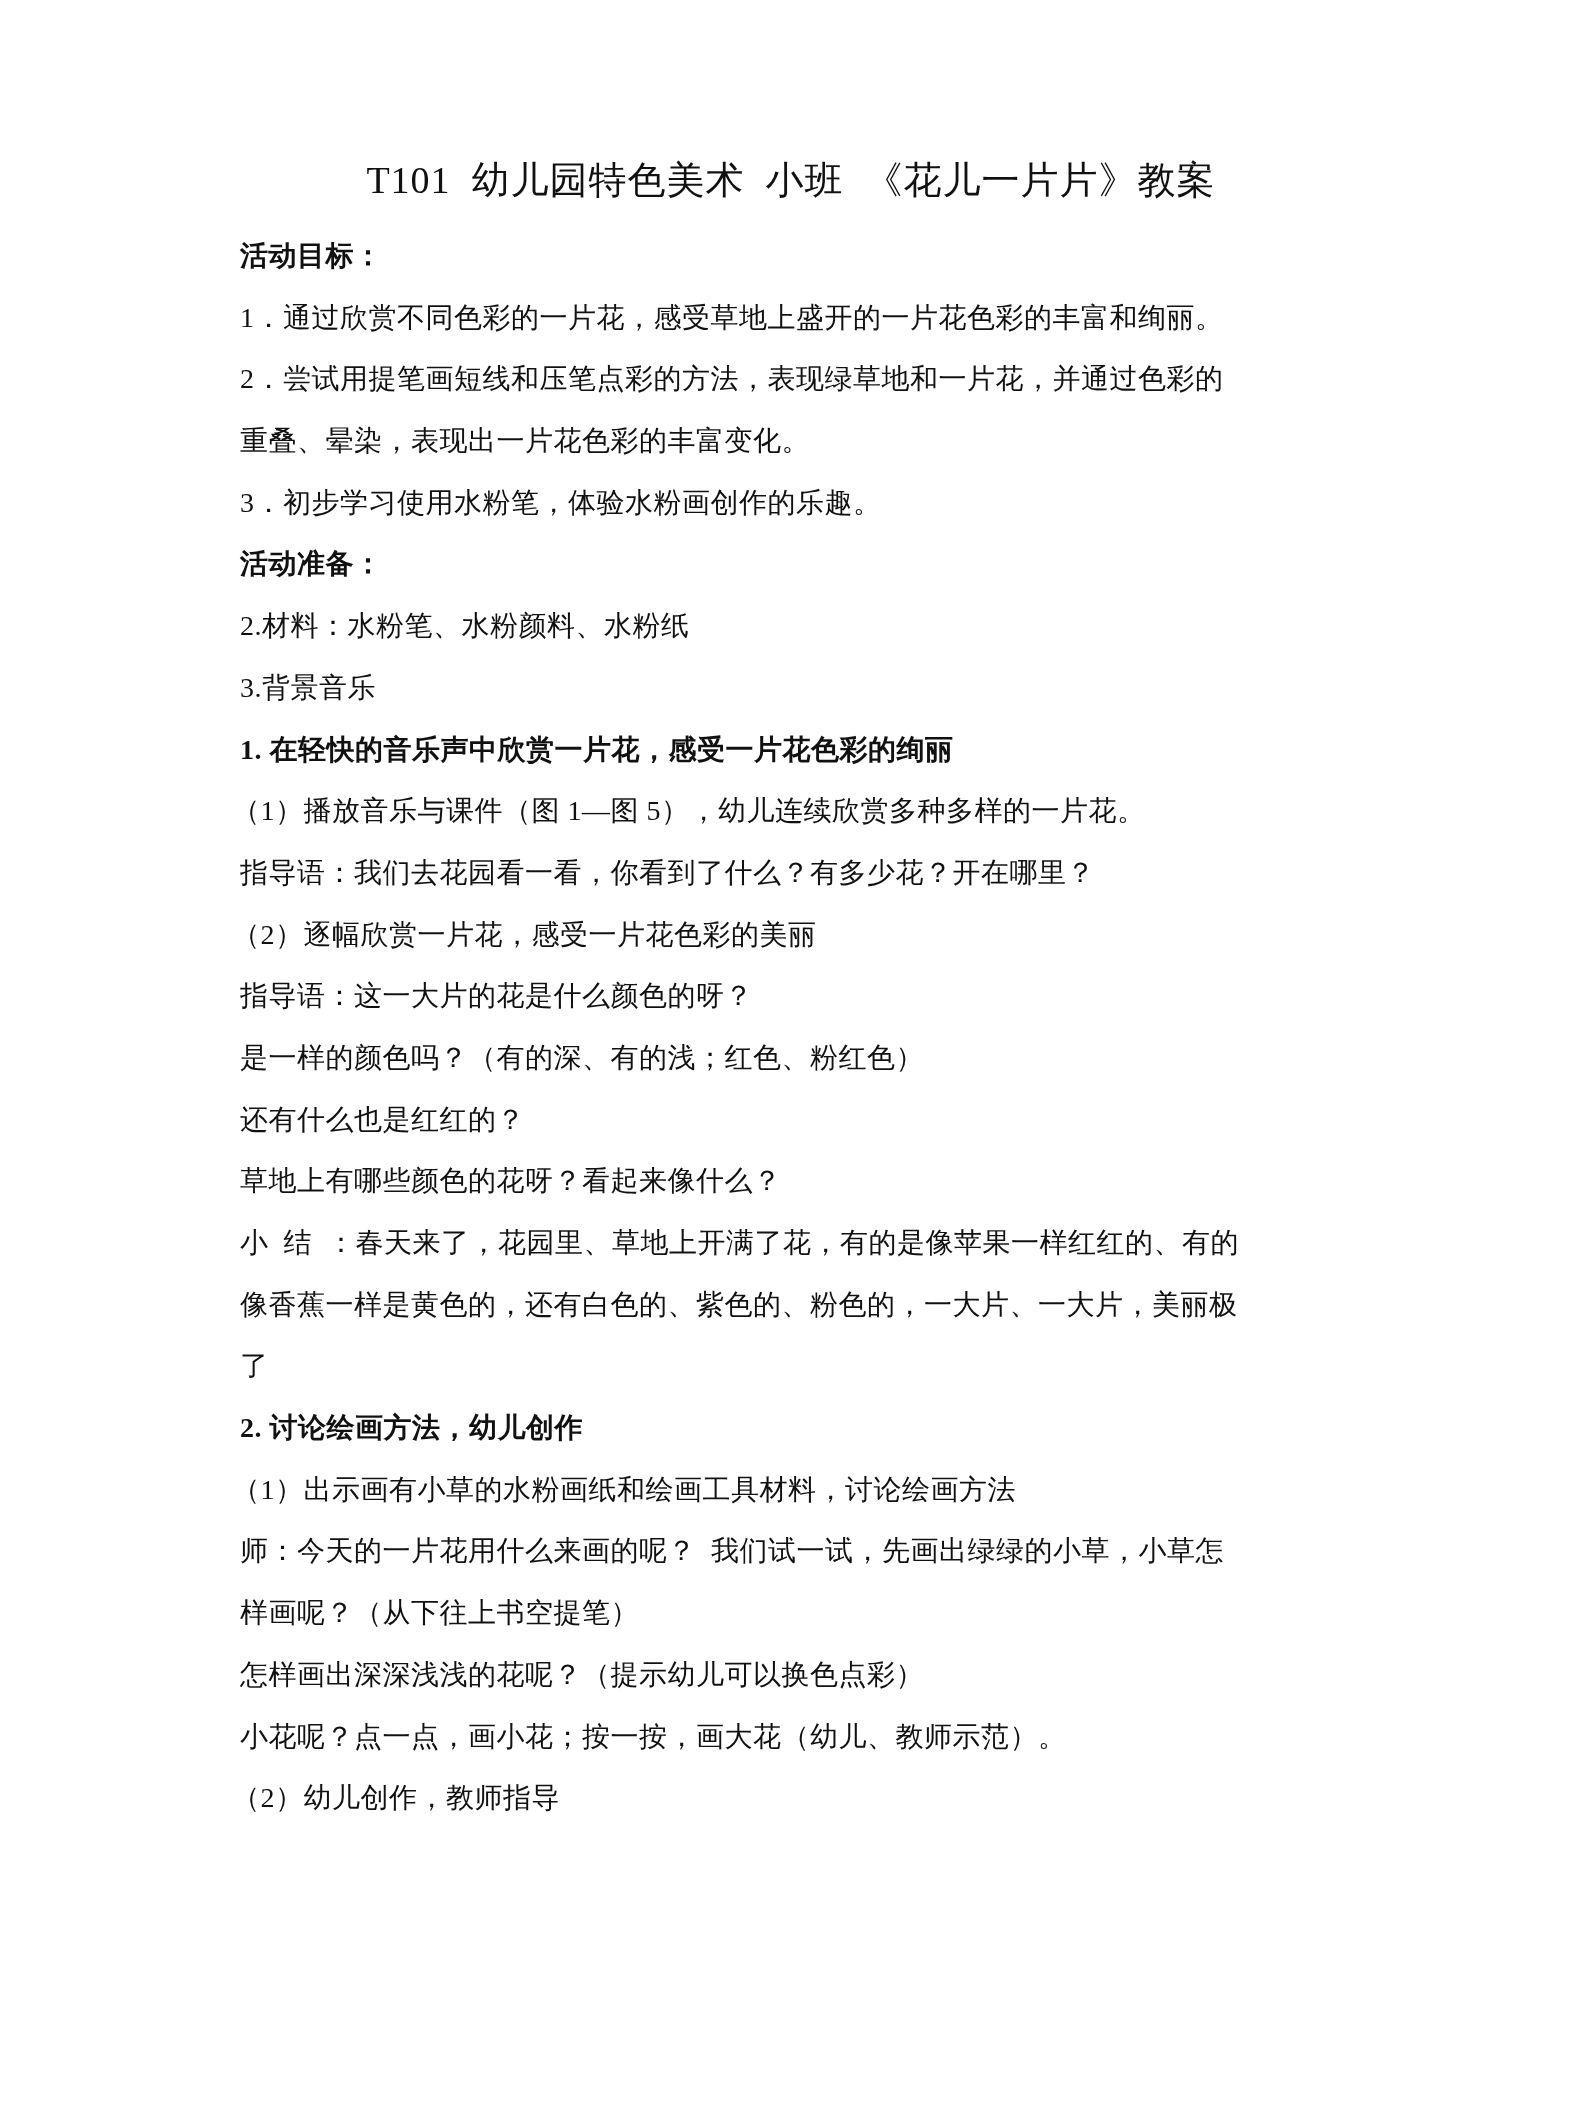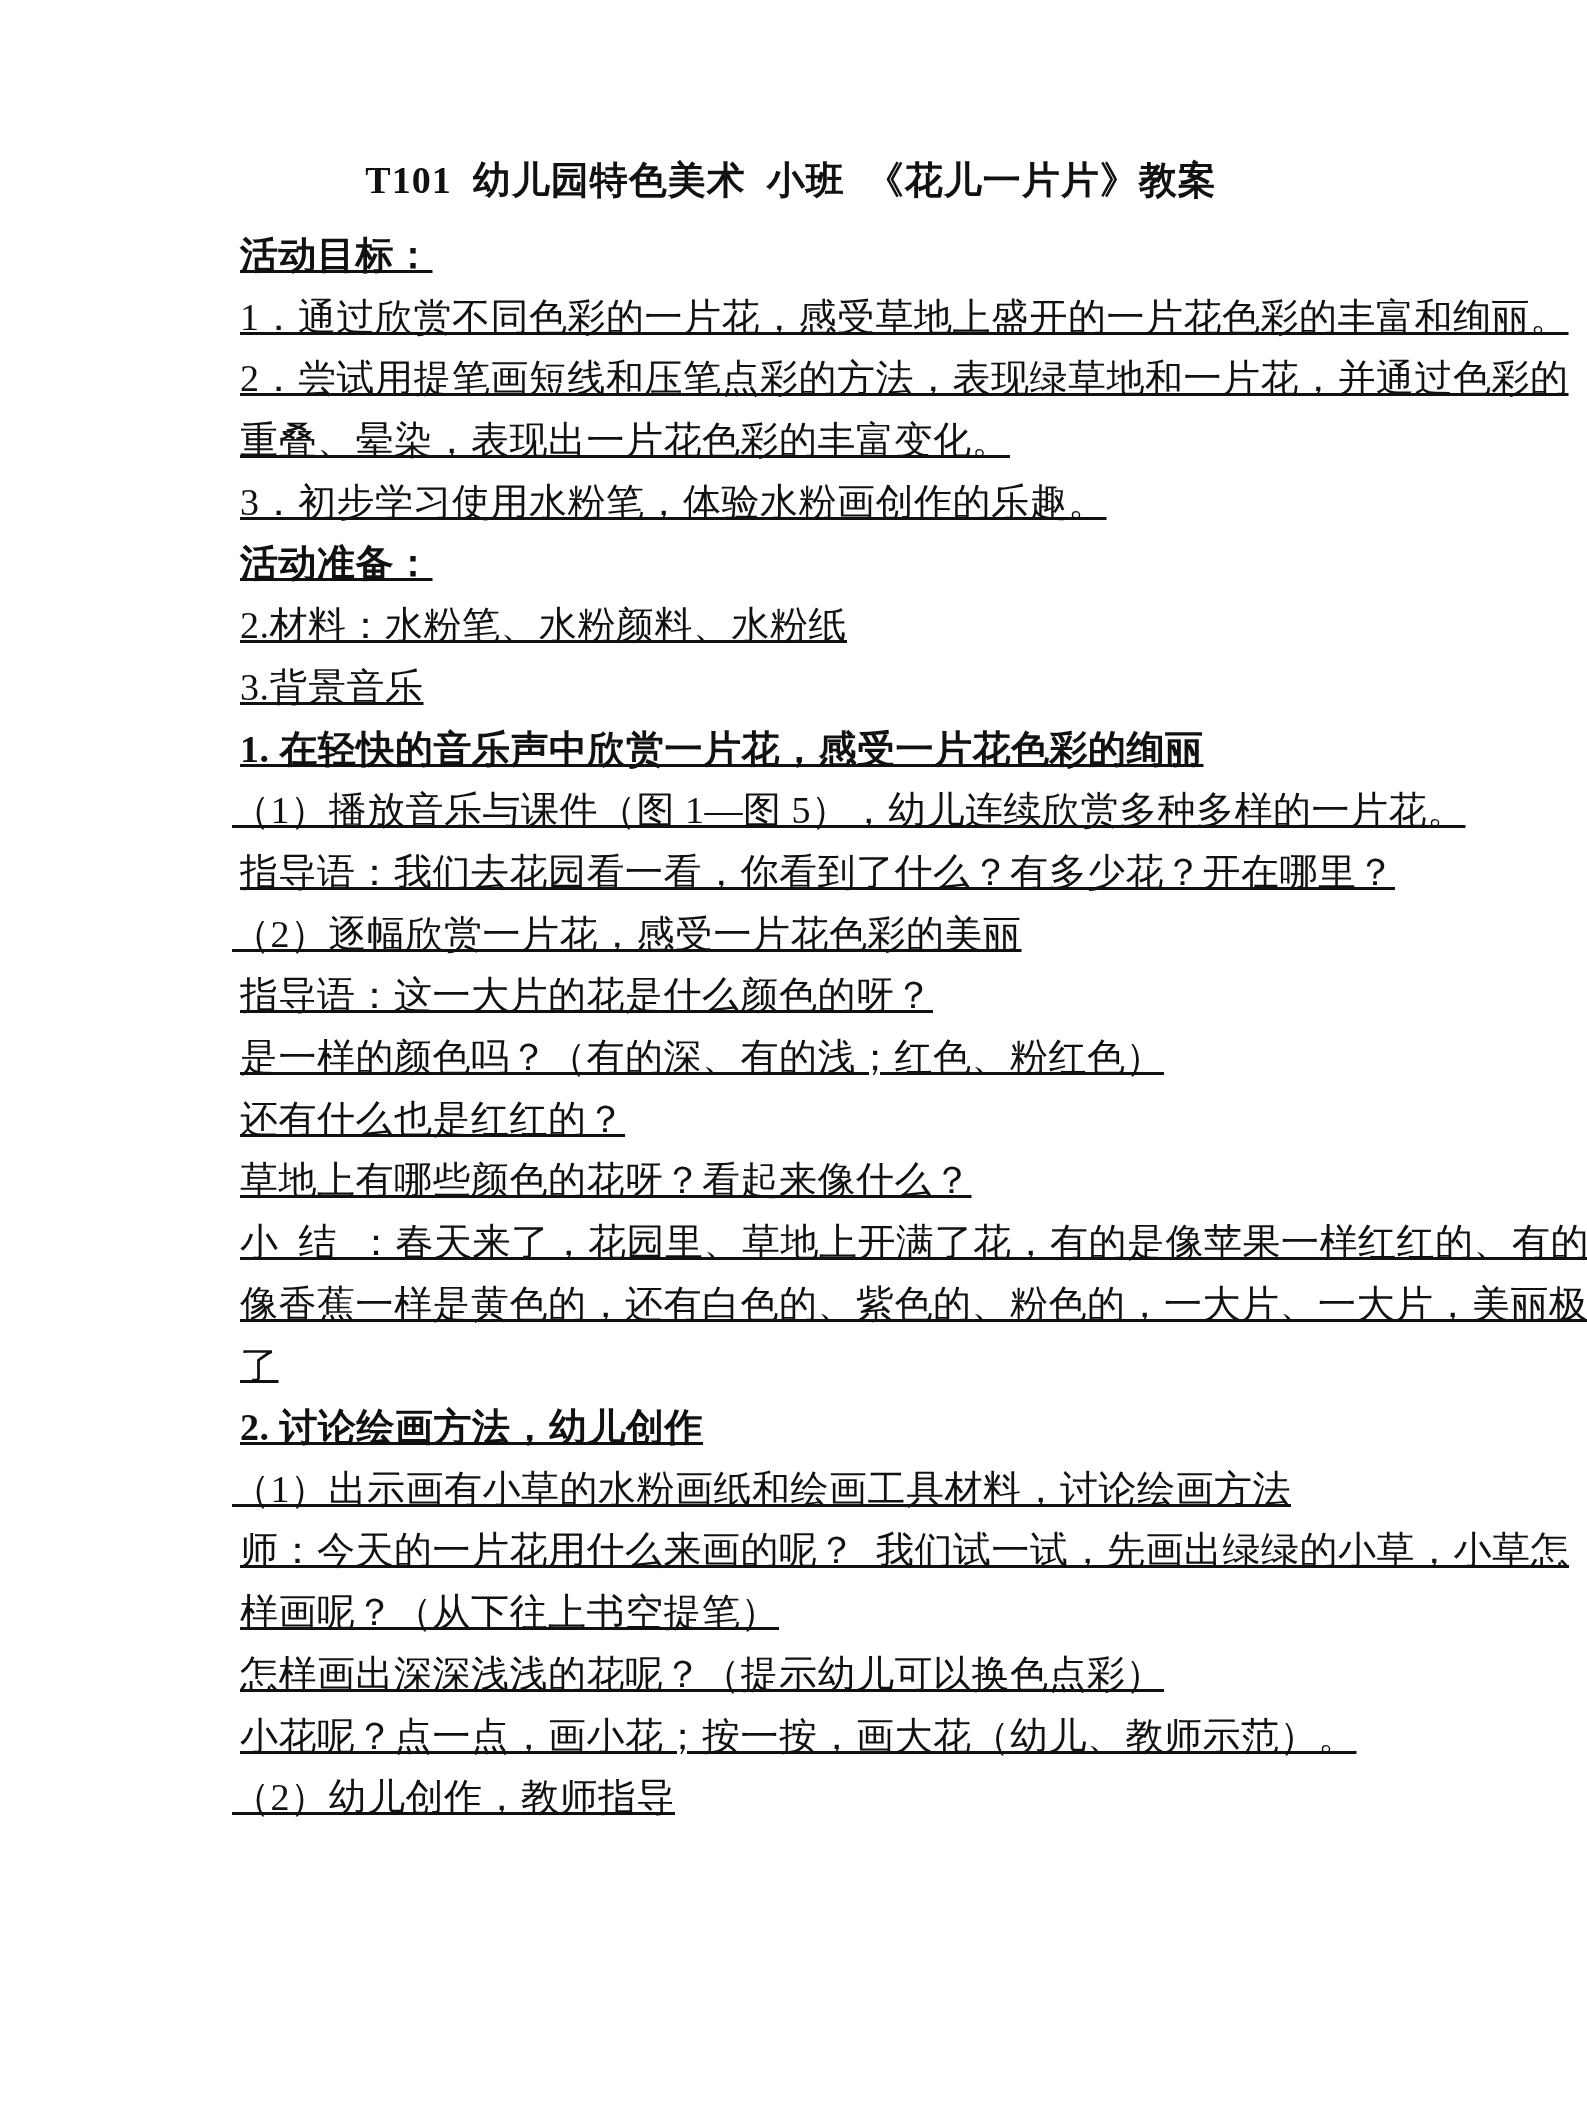--- a/index.html
+++ b/index.html
@@ -23,38 +23,37 @@
       height: 2111px;
       background: #ffffff;
     }
     .title {
       position: absolute;
       top: 150px;
       left: 0;
       width: 1582px;
       text-align: center;
       font-size: 38px;
-      font-weight: bold;
+      font-weight: normal;
       letter-spacing: 1px;
       line-height: 60px;
       white-space: pre;
     }
     .content {
       position: absolute;
       left: 240px;
       top: 225px;
       width: 1110px;
     }
     .line {
-      font-size: 38px;
+      font-size: 28px;
       line-height: 61.7px;
       height: 61.7px;
       white-space: pre;
       letter-spacing: 0.5px;
-      text-decoration: underline;
     }
     .line.heading {
       font-weight: bold;
     }
     .line.indent-paren {
       margin-left: -8px;
     }
   </style>
 </head>
 <body>

